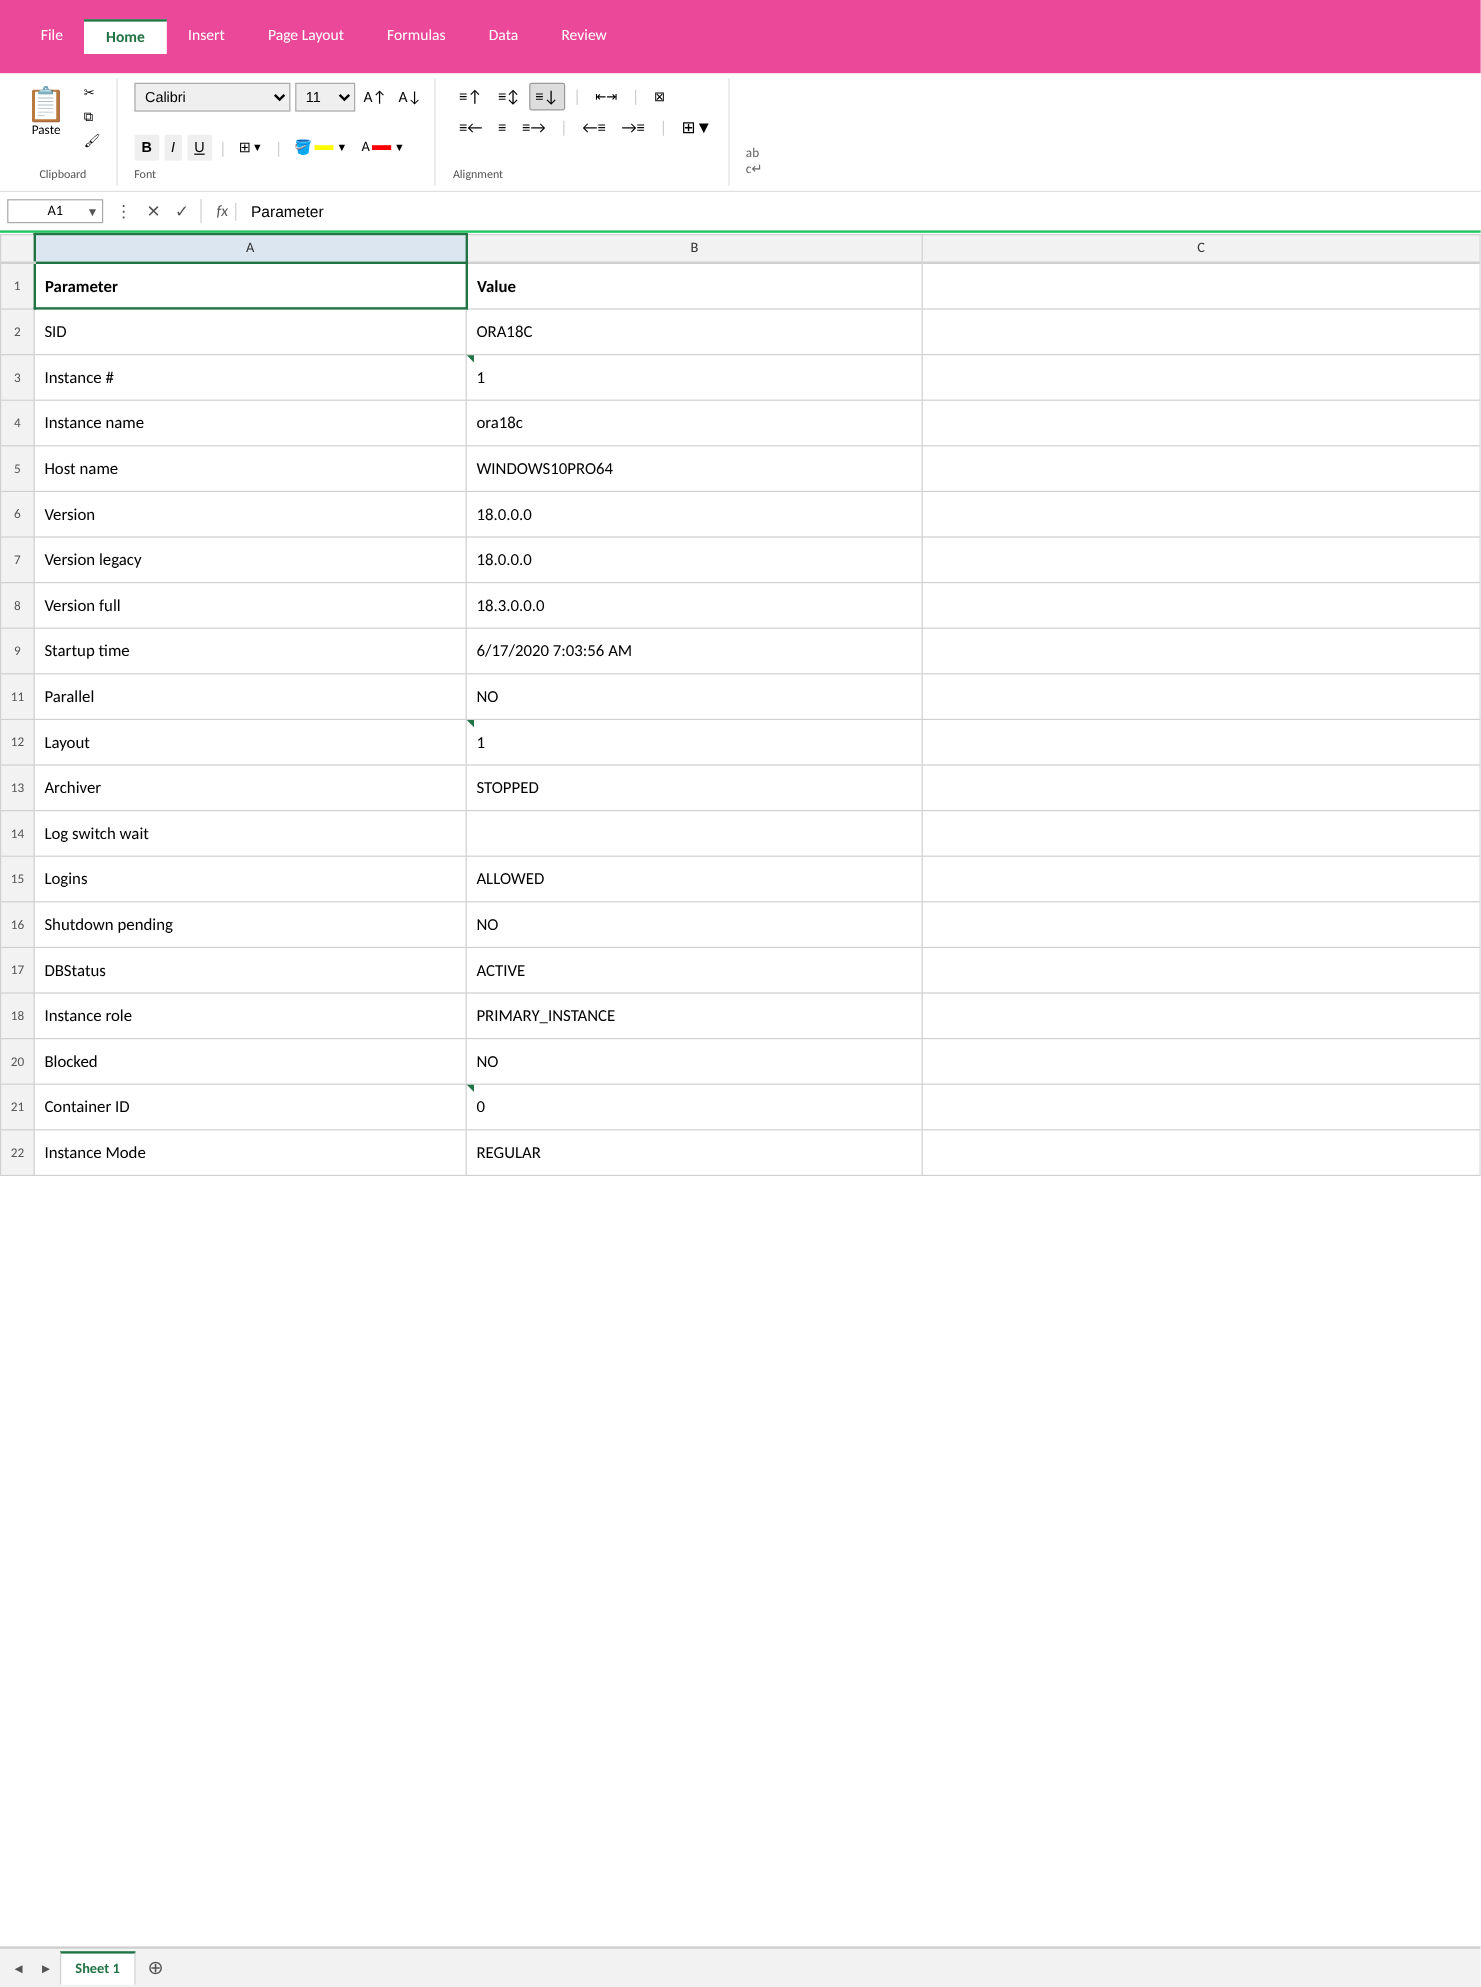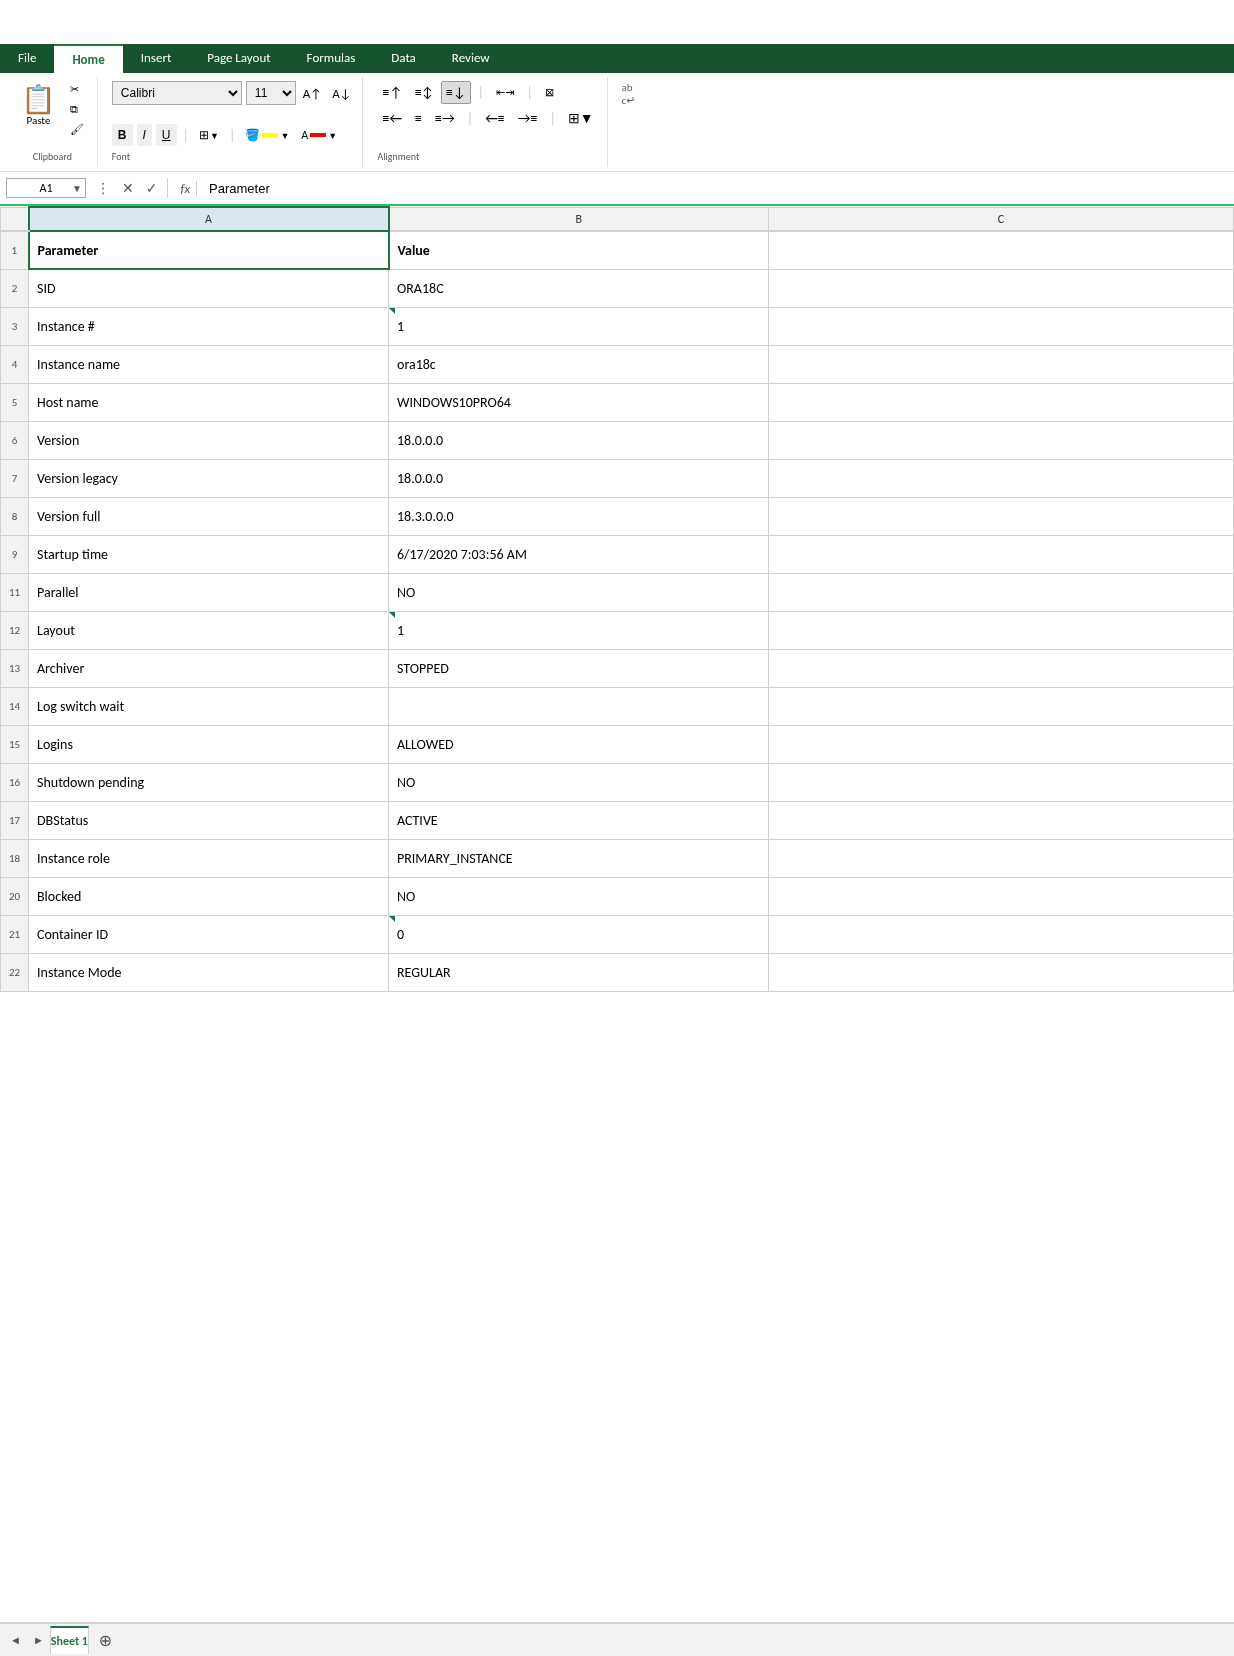--- a/index.html
+++ b/index.html
@@ -1,17 +1,17 @@
 <!DOCTYPE html>
 <html><head>
   <meta charset="utf-8">
   <style>
     * { box-sizing: border-box; margin: 0; padding: 0; }
     body { font-family: 'Calibri', sans-serif; font-size: 14px; background: #fff; overflow: hidden; width: 1234px; }
-    .ribbon-tabs { display: flex; background: #14532d; padding: 0; margin-top: 44px; }
+    .ribbon-tabs { display: flex; background: #ec4899; padding: 16px; }
     .ribbon-tab { color: #fff; padding: 6px 18px; font-size: 13px; cursor: pointer; font-weight: normal; }
     .ribbon-tab.active { background: #fff; color: #217346; font-weight: 600; border-top: 2px solid #217346; }
     .ribbon-content { display: flex; align-items: stretch; padding: 4px 8px; gap: 6px; border-bottom: 1px solid #e0e0e0; min-height: 90px; }
     .ribbon-group { display: flex; flex-direction: column; align-items: center; padding: 4px 8px; border-right: 1px solid #e0e0e0; min-width: 70px; }
     .ribbon-group:last-child { border-right: none; }
     .ribbon-group-label { font-size: 10px; color: #555; margin-top: auto; padding-top: 4px; }
     .ribbon-small-btn { font-size: 11px; padding: 1px 4px; cursor: pointer; border: 1px solid transparent; border-radius: 2px; display: flex; align-items: center; gap: 3px; }
 
     
     .font-section { display: flex; flex-direction: column; gap: 19px; }
@@ -57,21 +57,21 @@
     table.grid tbody tr td.cell-data.selected { border: 2px solid #217346; }
     table.grid tbody tr td.cell-data.bold { font-weight: bold; }
 
     
     .green-tri { display: inline-block; width: 0; height: 0; border-left: 6px solid transparent; border-top: 6px solid #217346; position: absolute; top: 0; left: 0; }
     .cell-with-tri { position: relative; }
 
     
     .sheet-tabs-bar { display: flex; align-items: center; border-top: 2px solid #d0d0d0; background: #f2f2f2; height: 34px; padding: 0 4px; }
     .sheet-nav-btn { font-size: 11px; color: #555; cursor: pointer; padding: 2px 5px; border: 1px solid transparent; }
-    .sheet-tab { padding: 6px 0; font-size: 12px; cursor: pointer; border: 1px solid #d0d0d0; border-bottom: none; background: #f2f2f2; margin-right: 2px; }
+    .sheet-tab { padding: 6px 12px; font-size: 12px; cursor: pointer; border: 1px solid #d0d0d0; border-bottom: none; background: #f2f2f2; margin-right: 2px; }
     .sheet-tab.active { background: #fff; font-weight: 600; color: #217346; border-top: 2px solid #217346; }
     .sheet-add-btn { font-size: 16px; color: #555; cursor: pointer; padding: 2px 8px; }
 
     .main-layout { display: flex; flex-direction: column; height: 1656px; }
     .ribbon-area { flex-shrink: 0; }
     .spreadsheet-area { flex: 1; overflow: hidden; display: flex; flex-direction: column; }
 
     
     .paste-big { display: flex; flex-direction: column; align-items: center; cursor: pointer; padding: 4px; border: 1px solid transparent; border-radius: 2px; }
     .paste-icon { font-size: 28px; line-height: 1; }
@@ -180,21 +180,21 @@
             <span class="align-btn">←≡</span>
             <span class="align-btn">→≡</span>
             <span style="margin:0 4px;color:#ccc">|</span>
             <span class="align-btn">⊞▼</span>
           </div>
         </div>
         <div class="ribbon-group-label">Alignment</div>
       </div>
 
       <div class="ribbon-group" style="min-width:80px; align-items:flex-start;">
-        <div style="display:flex; gap:6px; align-items:flex-start; flex:1;">
+        <div style="display:flex; gap:6px; align-items:flex-end; flex:1;">
           <span style="font-size:11px; color:#666">ab<br>c↵</span>
         </div>
         <div class="ribbon-group-label"></div>
       </div>
     </div>
   </div>
 
   <div class="formula-bar">
     <div class="cell-ref-box">
       <span>A1</span>

